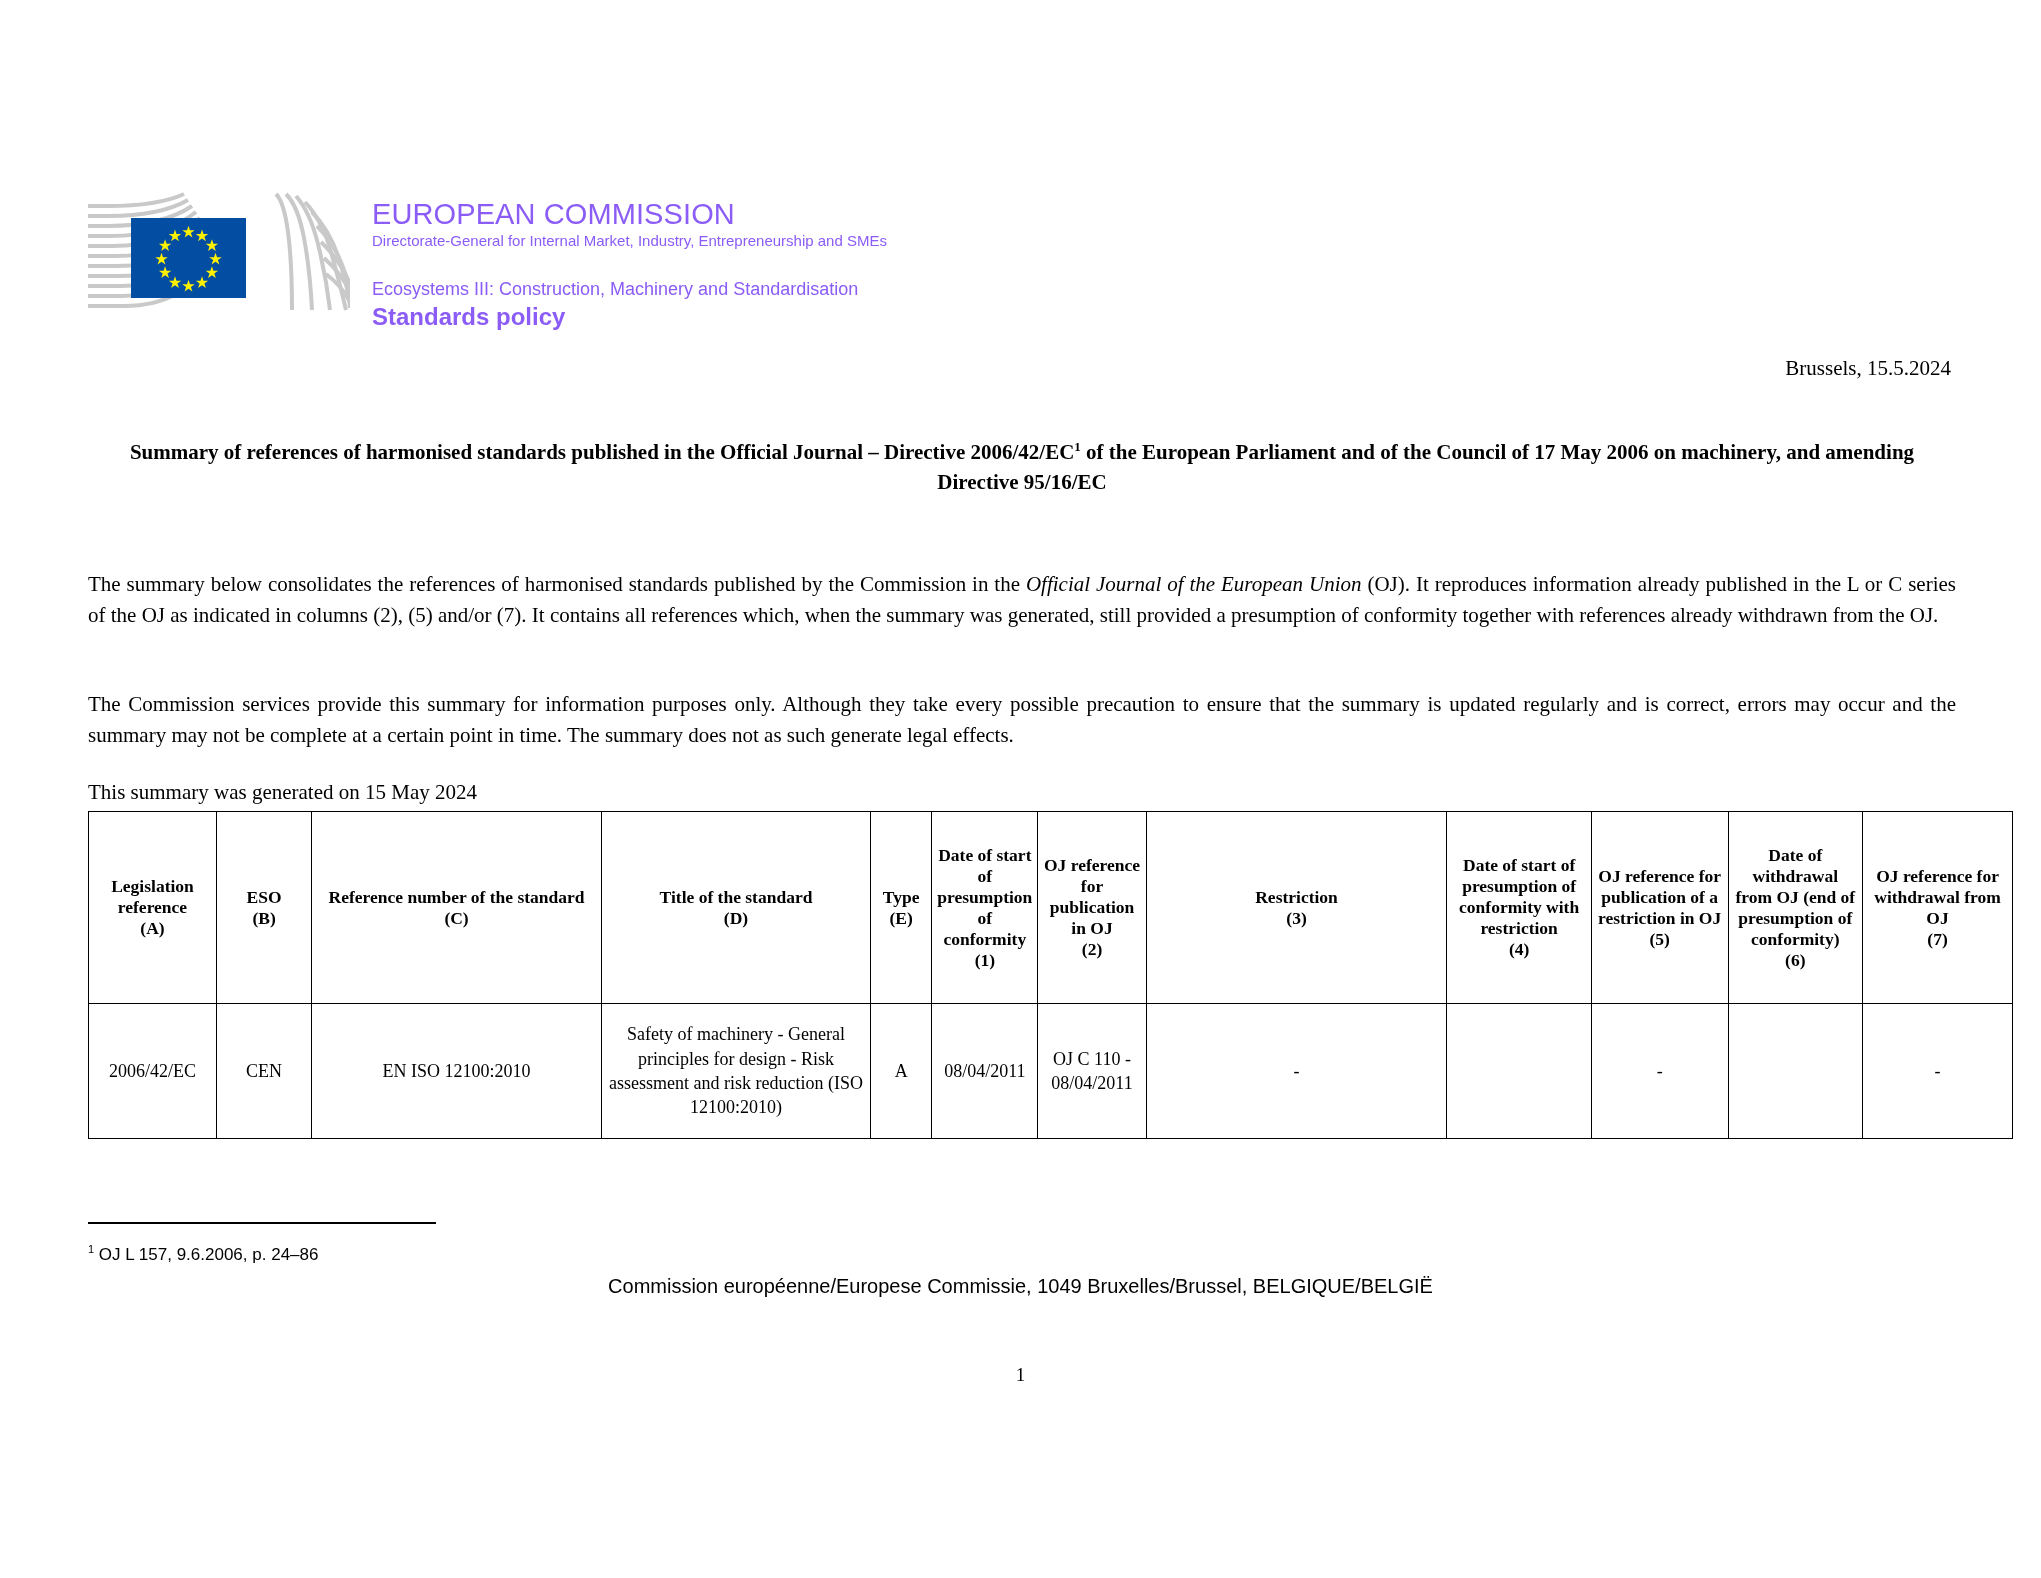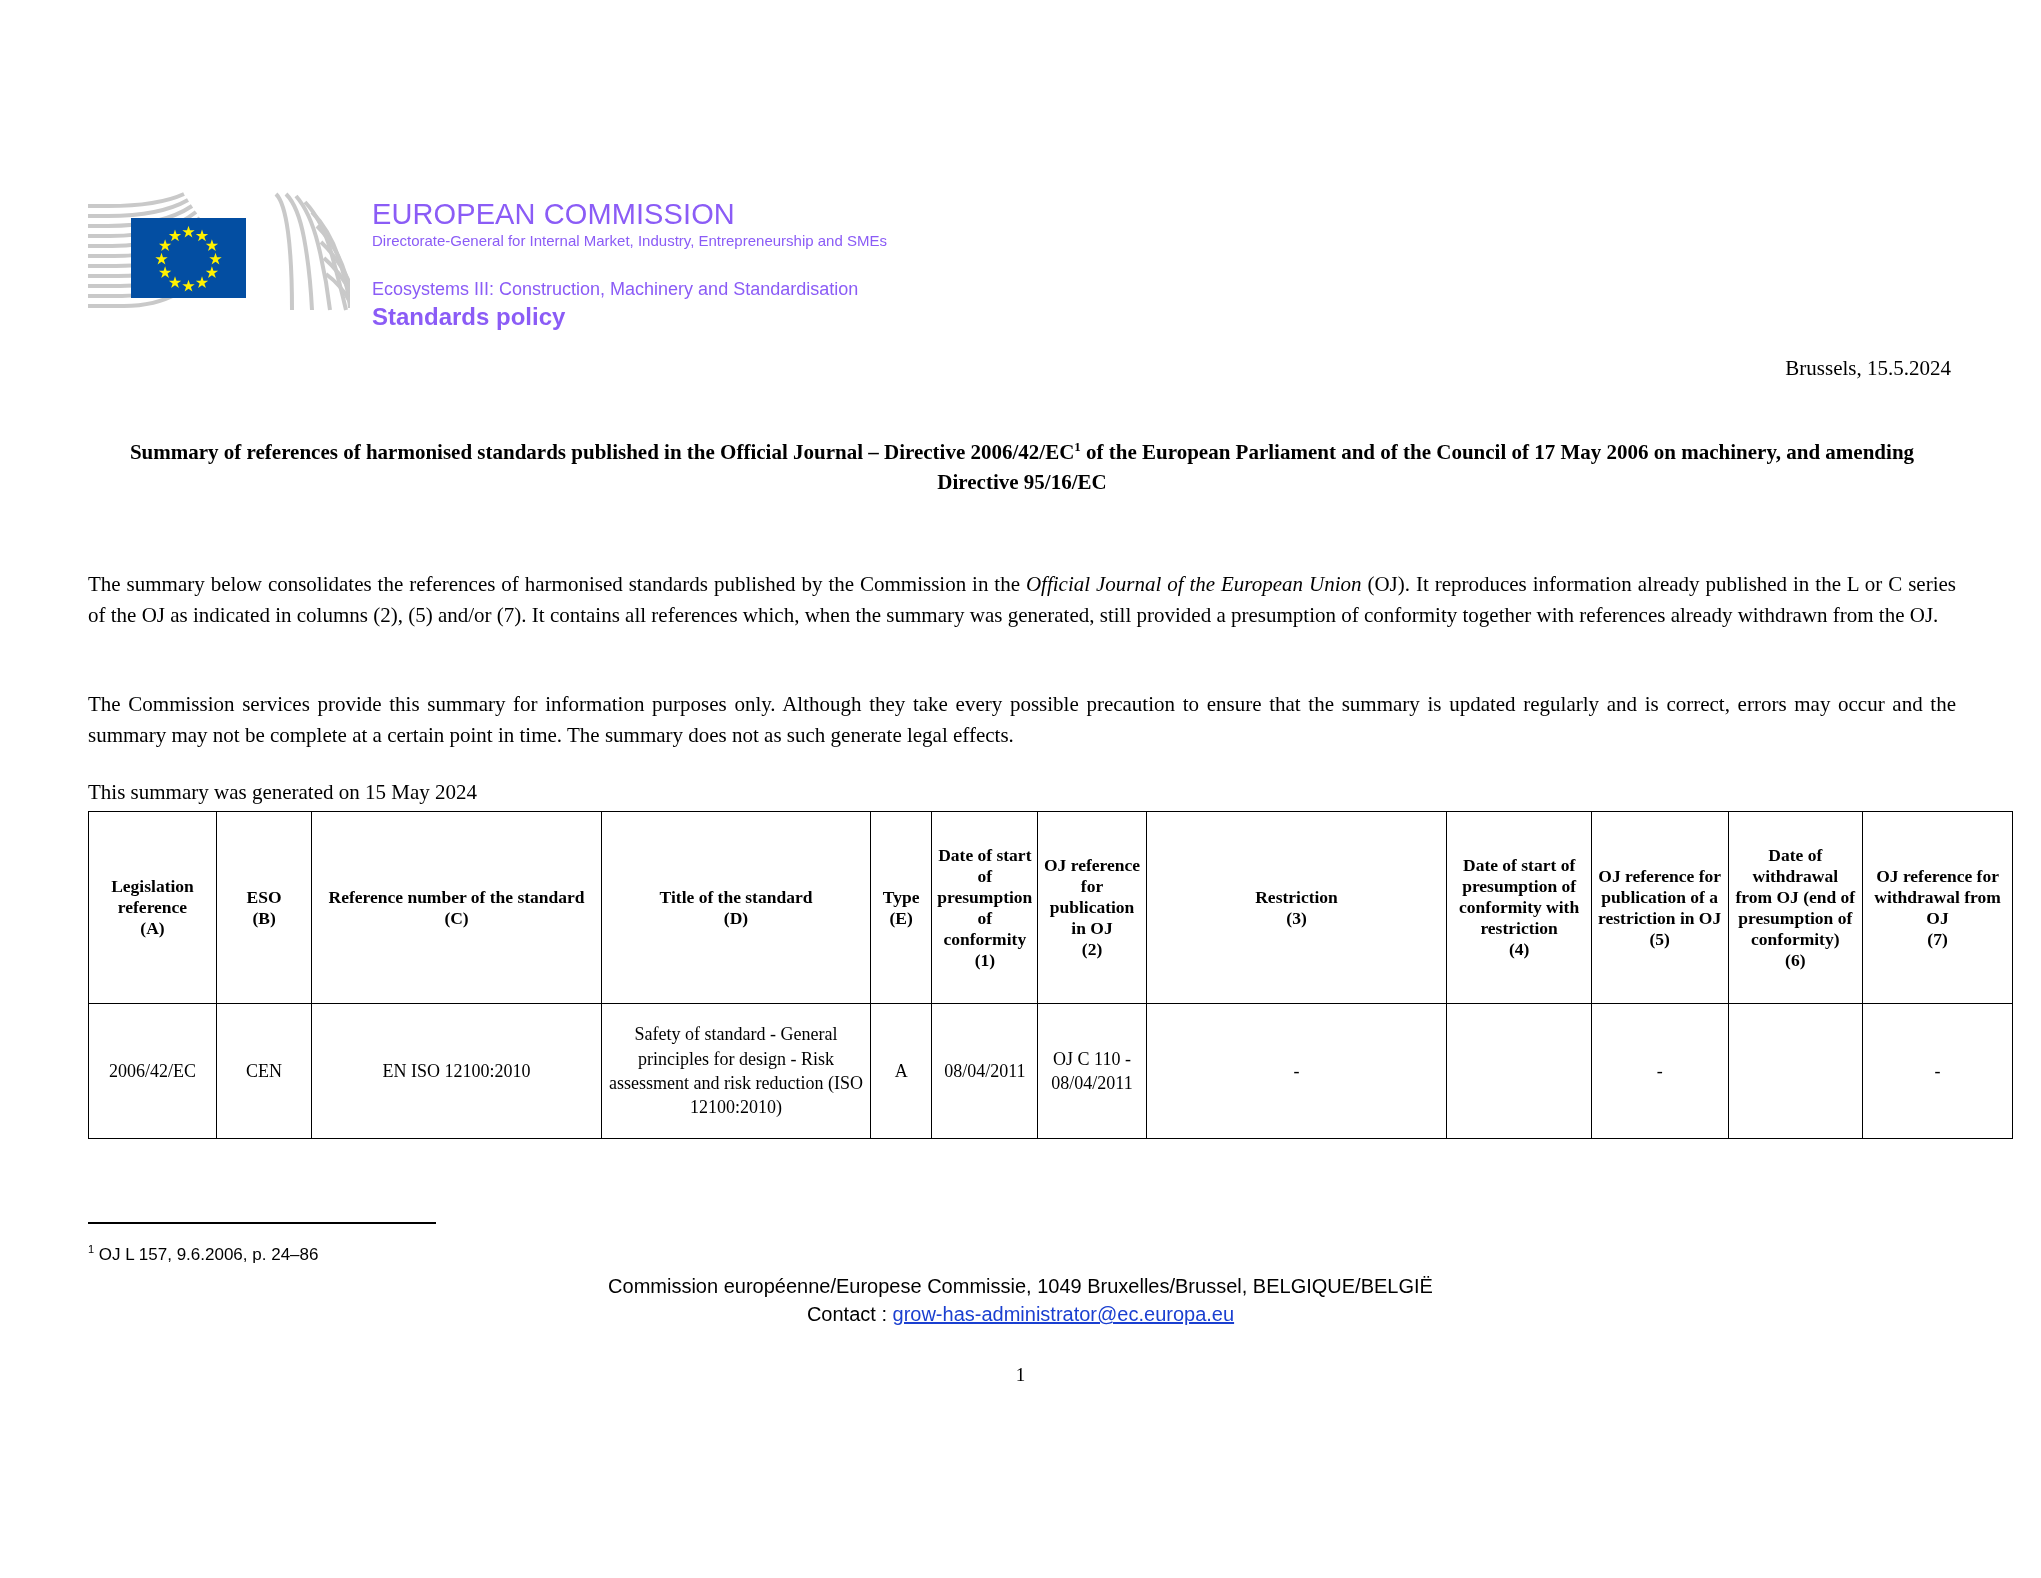--- a/index.html
+++ b/index.html
@@ -361,41 +361,38 @@
             <span>OJ reference for withdrawal from OJ</span><br>
             <span>(7)</span>
           </th>
         </tr>
       </thead>
       <tbody>
         <tr>
           <td>2006/42/EC</td>
           <td>CEN</td>
           <td>EN ISO 12100:2010</td>
-          <td class="cell-title">Safety of standard - General principles for design - Risk assessment and risk reduction (ISO 12100:2010)</td>
+          <td class="cell-title">Safety of machinery - General principles for design - Risk assessment and risk reduction (ISO 12100:2010)</td>
           <td>A</td>
           <td>08/04/2011</td>
           <td>OJ C 110 - 08/04/2011</td>
           <td class="cell-left-dash">-</td>
           <td></td>
           <td>-</td>
           <td></td>
           <td>-</td>
         </tr>
       </tbody>
     </table>
   </div>
 
   <div class="footnote-rule"></div>
   <div class="footnote">
     <sup>1</sup><span> OJ L 157, 9.6.2006, p. 24–86</span>
   </div>
 
   <div class="doc-footer">
     <div>Commission européenne/Europese Commissie, 1049 Bruxelles/Brussel, BELGIQUE/BELGIË</div>
-    <div>
-      <span>Contact : </span><a href="#">grow-has-administrator@ec.europa.eu</a>
-    </div>
   </div>
 
   <div class="page-number">1</div>
 
 </div>
 
 </body></html>

